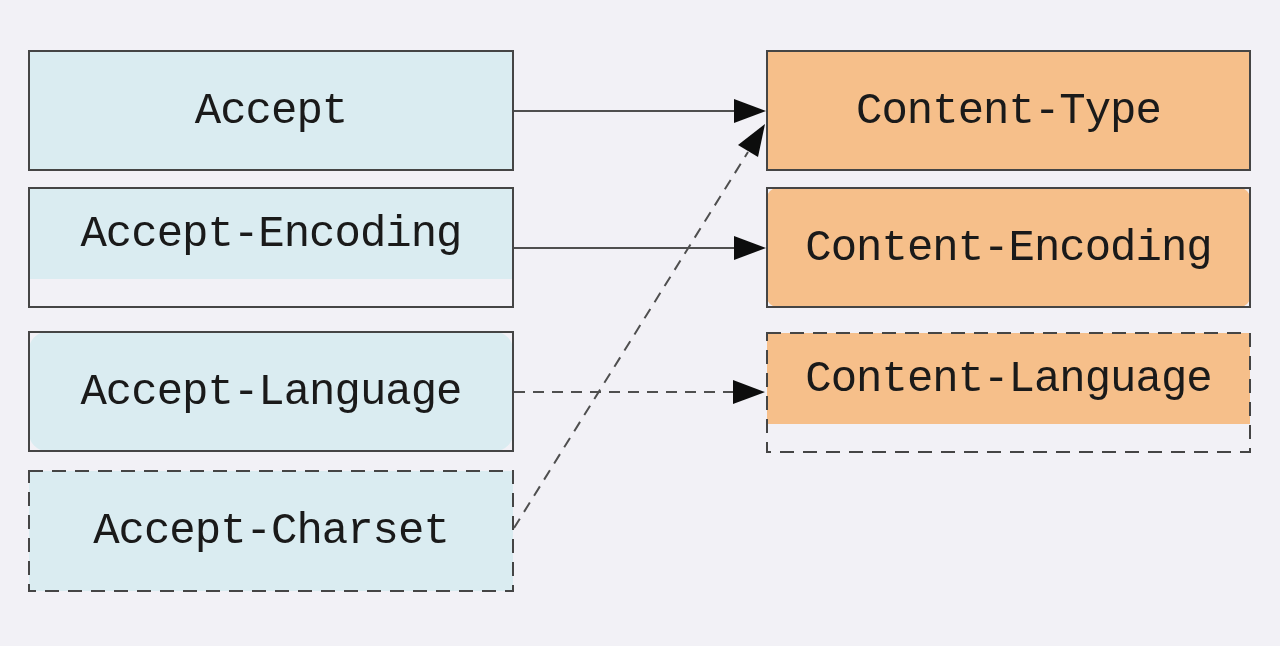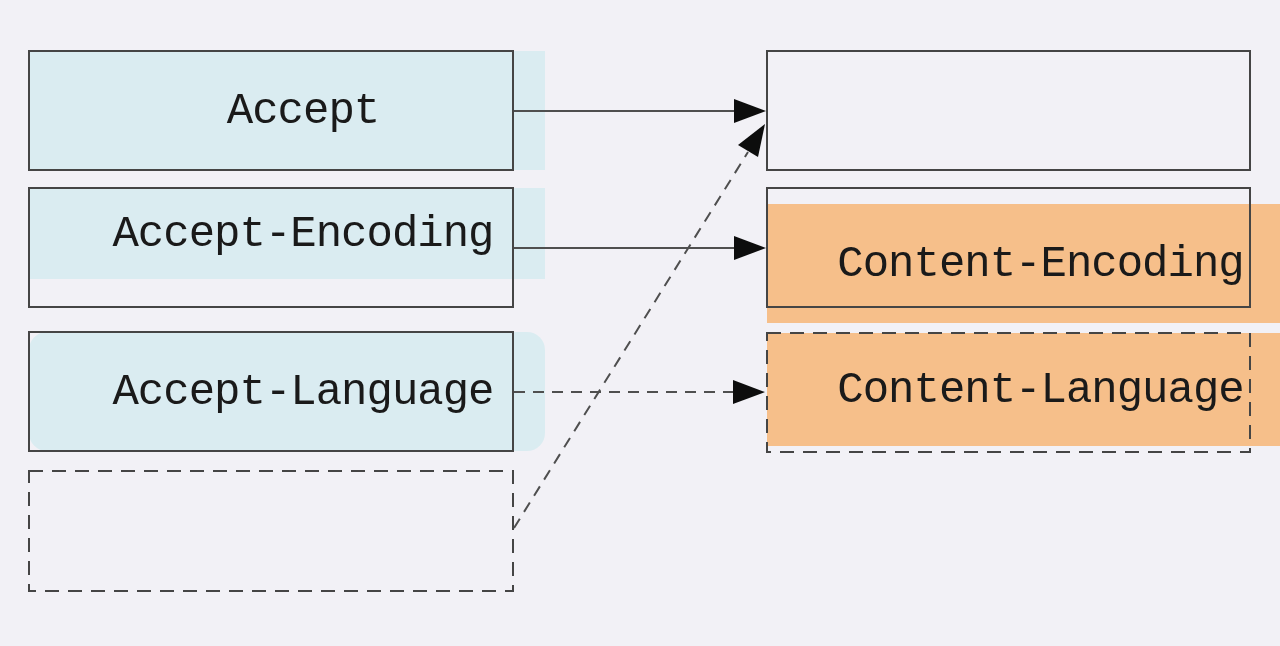--- a/index.html
+++ b/index.html
@@ -9,32 +9,31 @@
     font-family:"Liberation Mono","DejaVu Sans Mono",monospace;
     overflow:hidden;position:relative;
   }
   .canvas{position:absolute;left:0;top:0;width:1280px;height:646px;}
   .box{
     position:absolute;
     display:flex;align-items:center;justify-content:center;
     font-size:44px;letter-spacing:-1px;
     color:var(--text,#1a1a1a);
     white-space:nowrap;
-    padding-left:32px;
   }
   .box.request{background:var(--request-box-fill,#daecf1);}
   .box.response{background:var(--response-box-fill,#f6bf8a);}
   
   #box-accept          {left:29px; top:51px;  width:484px;height:119px;}
   #box-accept-encoding {left:29px; top:188px; width:484px;height:91px;}
   #box-accept-language {left:29px; top:332px; width:484px;height:119px;border-radius:18px;}
   #box-accept-charset  {left:29px; top:471px; width:484px;height:120px;}
   #box-content-type    {left:767px;top:51px;  width:483px;height:119px;}
-  #box-content-encoding{left:767px;top:204px; width:483px;height:119px;}
-  #box-content-language{left:767px;top:333px; width:483px;height:113px;}
+  #box-content-encoding{left:767px;top:188px; width:483px;height:119px;border-radius:10px;}
+  #box-content-language{left:767px;top:333px; width:483px;height:91px;}
 
   svg.overlay{position:absolute;left:0;top:0;pointer-events:none;}
   .outline{fill:none;stroke:var(--box-border,#454545);stroke-width:2;}
   .outline.dashed{stroke-dasharray:14 9;}
   .arrow-line{stroke:var(--arrow-line,#4f4f4f);stroke-width:2;fill:none;}
   .arrow-line.dashed{stroke-dasharray:11 8;}
   .arrow-head{fill:var(--arrowhead,#0d0d0d);stroke:none;}
 </style>
 </head>
 <body>
@@ -43,21 +42,27 @@
 
   <div class="box request" id="box-accept">
     <span>Accept</span>
   </div>
   <div class="box request" id="box-accept-encoding">
     <span>Accept-Encoding</span>
   </div>
   <div class="box request" id="box-accept-language">
     <span>Accept-Language</span>
   </div>
+  <div class="box request" id="box-accept-charset">
+    <span>Accept-Charset</span>
+  </div>
 
+  <div class="box response" id="box-content-type">
+    <span>Content-Type</span>
+  </div>
   <div class="box response" id="box-content-encoding">
     <span>Content-Encoding</span>
   </div>
   <div class="box response" id="box-content-language">
     <span>Content-Language</span>
   </div>
 
   <svg class="overlay" width="1280" height="646" viewBox="0 0 1280 646">
 
     <rect class="outline" x="29" y="51" width="484" height="119"></rect>

